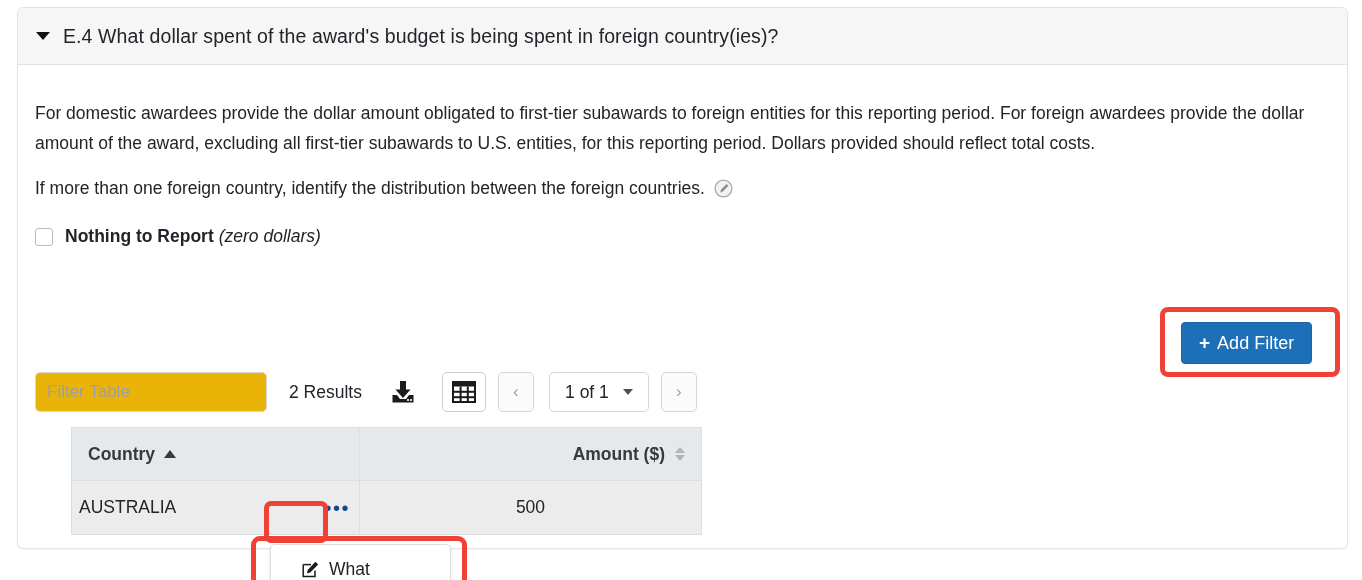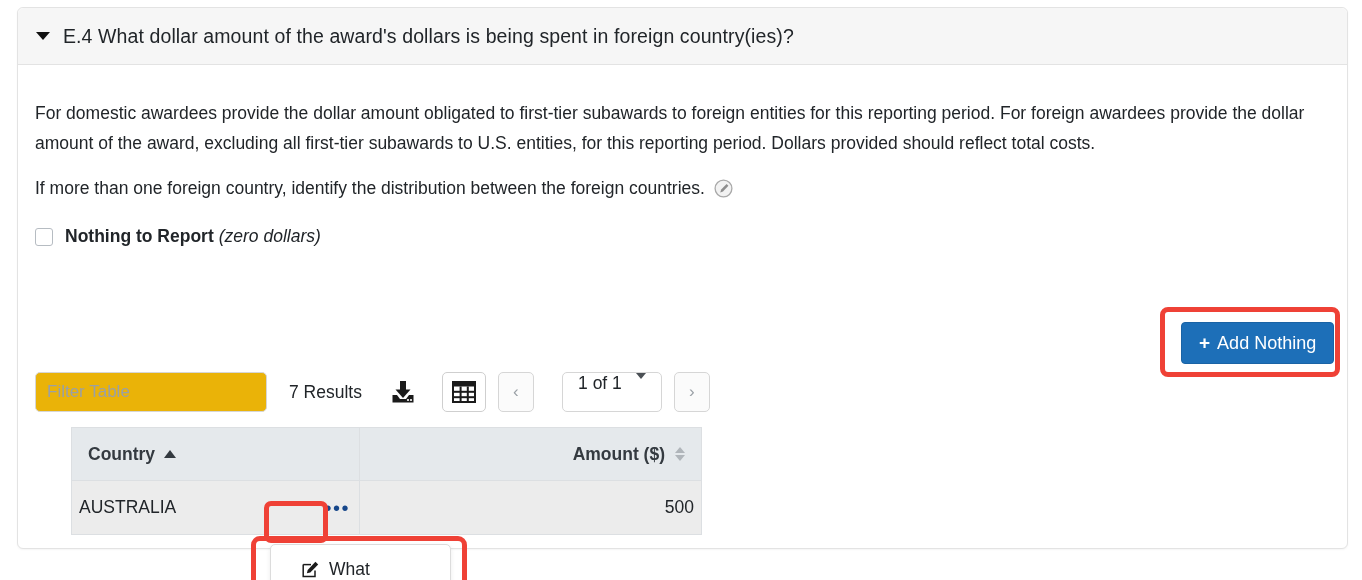--- a/index.html
+++ b/index.html
@@ -171,26 +171,26 @@
     width: 36px; height: 40px;
     background: #fbfbfb;
     border: 1px solid #d6d6d6;
     border-radius: 5px;
     display: flex; align-items: center; justify-content: center;
     color: #9aa0a6;
     font-size: 17px;
     cursor: pointer;
   }
   .page-select {
-    margin-left: 28px;
+    margin-left: 15px;
     width: 100px; height: 40px;
     background: #ffffff;
     border: 1px solid #d6d6d6;
     border-radius: 5px;
-    display: flex; justify-content: center;
+    display: flex; align-items: center; justify-content: center;
     gap: 14px;
     font-size: 17.5px;
     color: #212529;
     cursor: pointer;
   }
   .chev-down {
     width: 0; height: 0;
     border-left: 5px solid transparent;
     border-right: 5px solid transparent;
     border-top: 6px solid #4b5055;
@@ -220,21 +220,21 @@
   .table td {
     background: #ececec;
     height: 54px;
     font-size: 17.5px;
     color: #212529;
     border: 1px solid #dcdfe2;
     border-top: none;
     padding: 0 7px;
     vertical-align: middle;
   }
-  .td-amount { text-align: right; }
+  .td-amount { text-align: center; }
   .th-inner { display: flex; align-items: center; }
   .th-inner.right { justify-content: flex-end; }
   .sort-asc {
     width: 0; height: 0;
     margin-left: 9px;
     border-left: 6px solid transparent;
     border-right: 6px solid transparent;
     border-bottom: 8px solid #343a40;
   }
   .sort-both { margin-left: 10px; display: flex; flex-direction: column; gap: 2px; }
@@ -299,21 +299,21 @@
   }
   .dd-icon { width: 18px; height: 18px; display: flex; align-items: center; justify-content: center; }
 </style>
 </head>
 <body>
 
 <div class="panel">
 
   <div class="panel-header">
     <span class="caret-down"></span>
-    <span class="panel-title">E.4 What dollar amount of the award's dollars is being spent in foreign country(ies)?</span>
+    <span class="panel-title">E.4 What dollar spent of the award's budget is being spent in foreign country(ies)?</span>
   </div>
 
   <div class="panel-body">
 
     <div class="para para-2">
       <span>If more than one foreign country, identify the distribution between the foreign countries.</span>
       <span class="help-icon">
         <svg width="19" height="19" viewBox="0 0 19 19">
           <circle cx="9.5" cy="9.5" r="8.4" fill="#f2f2f2" stroke="#a9a9a9" stroke-width="1.3"></circle>
           <path d="M12.6 5.0 L7.2 10.6 L6.2 13.4 L9.0 12.4 L14.4 6.8 Z" fill="#8d8d8d"></path>
@@ -325,26 +325,26 @@
 
     <div class="check-row">
       <span class="checkbox"></span>
       <span class="chk-strong">Nothing to Report</span>
       <span class="chk-rest">(zero dollars)</span>
     </div>
 
     <div class="highlight-add"></div>
     <div class="btn-add">
       <span class="plus-glyph">+</span>
-      <span>Add Nothing</span>
+      <span>Add Filter</span>
     </div>
 
     <div class="toolbar">
       <input class="filter-input" type="text" placeholder="Filter Table" style="">
-      <span class="results-count">7 Results</span>
+      <span class="results-count">2 Results</span>
 
       <span class="icon-btn-plain">
         <svg width="28" height="28" viewBox="0 0 28 28">
           <rect x="11" y="3" width="6" height="9" fill="#1b1b1b"></rect>
           <path d="M6.5 11.5 L21.5 11.5 L14 20 Z" fill="#1b1b1b"></path>
           <path d="M3.5 17 L8 17 L11 21 L17 21 L20 17 L24.5 17 L24.5 24.5 L3.5 24.5 Z" fill="#1b1b1b"></path>
           <circle cx="19" cy="22" r="1.1" fill="#ffffff"></circle>
           <circle cx="22" cy="22" r="1.1" fill="#ffffff"></circle>
         </svg>
       </span>

